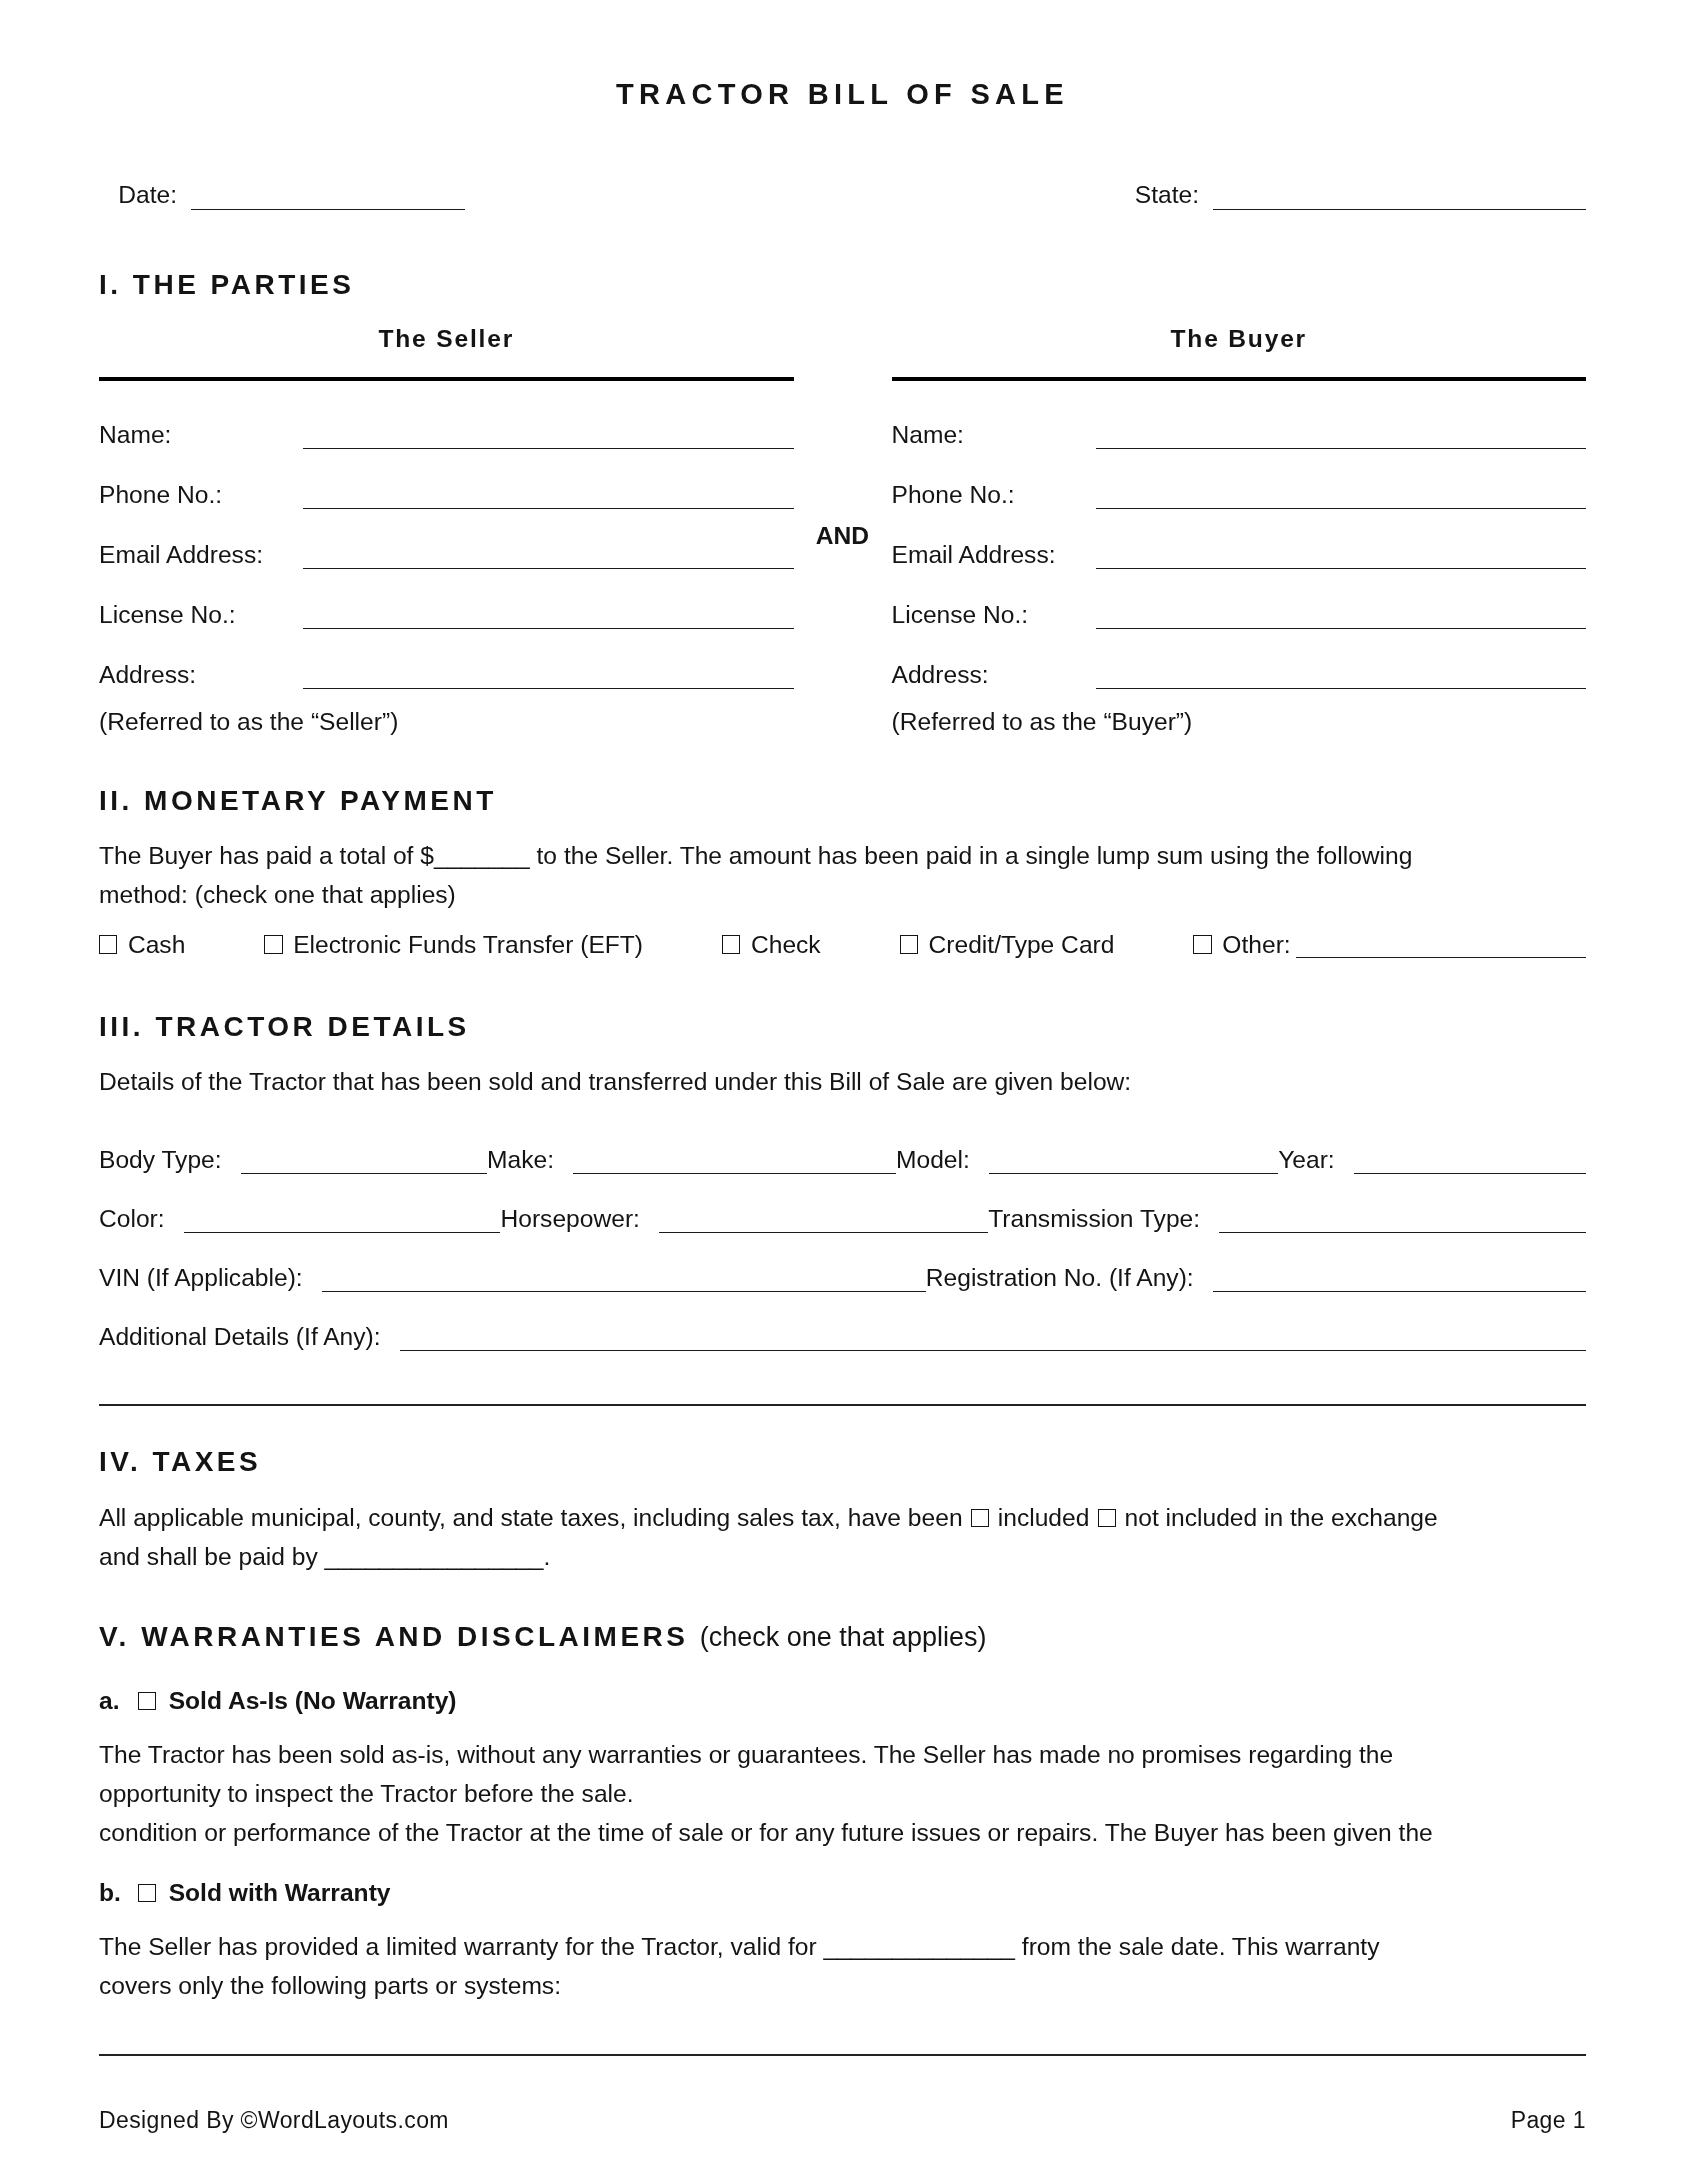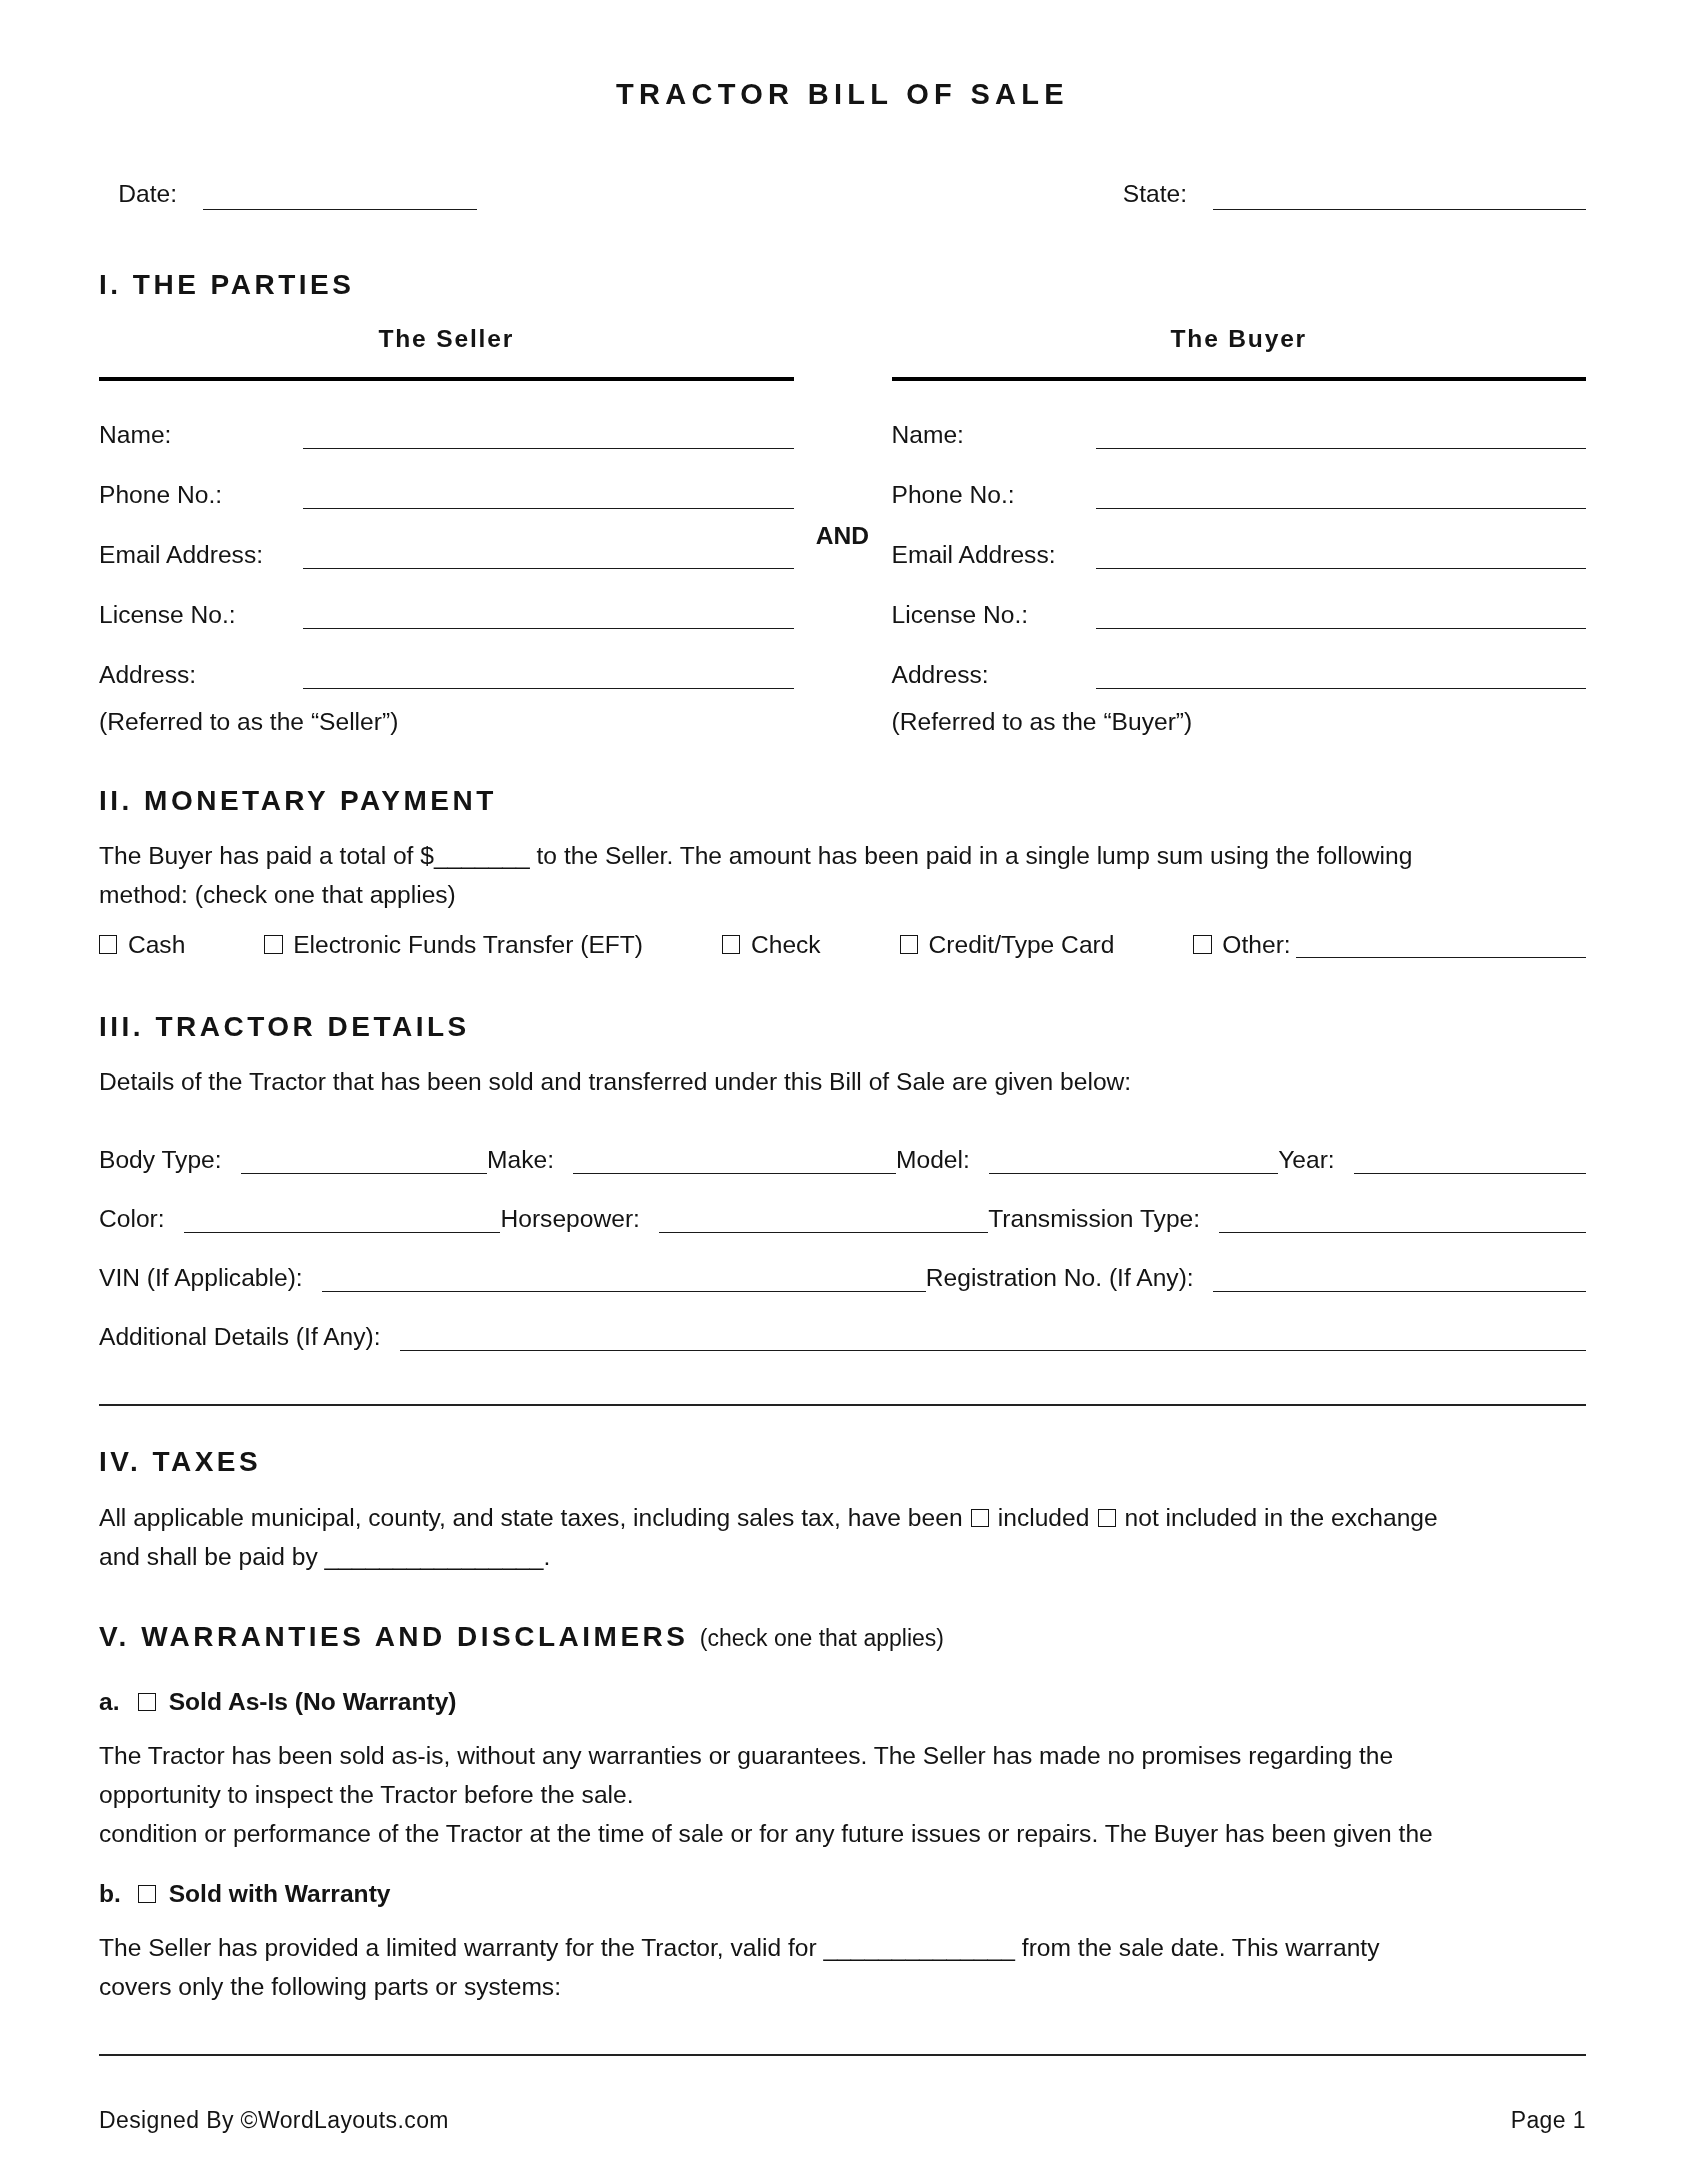--- a/index.html
+++ b/index.html
@@ -19,31 +19,31 @@
     margin:70px 0 0;
     text-align:center;
     font-size:29px;line-height:49px;
     font-weight:700;letter-spacing:5.3px;
   }
   
   .top-row{
     display:flex;justify-content:space-between;align-items:flex-end;
     margin-top:54px;padding-left:19.3px;height:37px;
   }
-  .tf{display:flex;align-items:flex-start;gap:12px;}
+  .tf{display:flex;align-items:center;}
   .tf .lbl{line-height:30px;white-space:nowrap;}
   .blank{display:inline-block;border-bottom:1.8px solid #1a1a1a;height:30px;}
   .blank.date{width:274px;margin-left:14px;}
   .blank.state{width:373px;margin-left:14px;}
   
   .sec{
     font-size:28px;line-height:33px;
     font-weight:700;letter-spacing:3.5px;margin:0;
   }
-  .sec .note{font-weight:400;letter-spacing:0;font-size:23px;}
+  .sec .note{font-weight:400;letter-spacing:0;font-size:27px;}
   #sec1{margin-top:58px;}
   #sec2{margin-top:47px;}
   #sec3{margin-top:47px;}
   #sec4{margin-top:39px;}
   #sec5{margin-top:44px;}
   
   .parties{display:grid;grid-template-columns:1fr 98px 1fr;margin-top:23px;}
   .pcol-header{
     text-align:center;font-weight:700;letter-spacing:1.8px;
     line-height:30px;padding-bottom:23px;border-bottom:4.4px solid #000;

